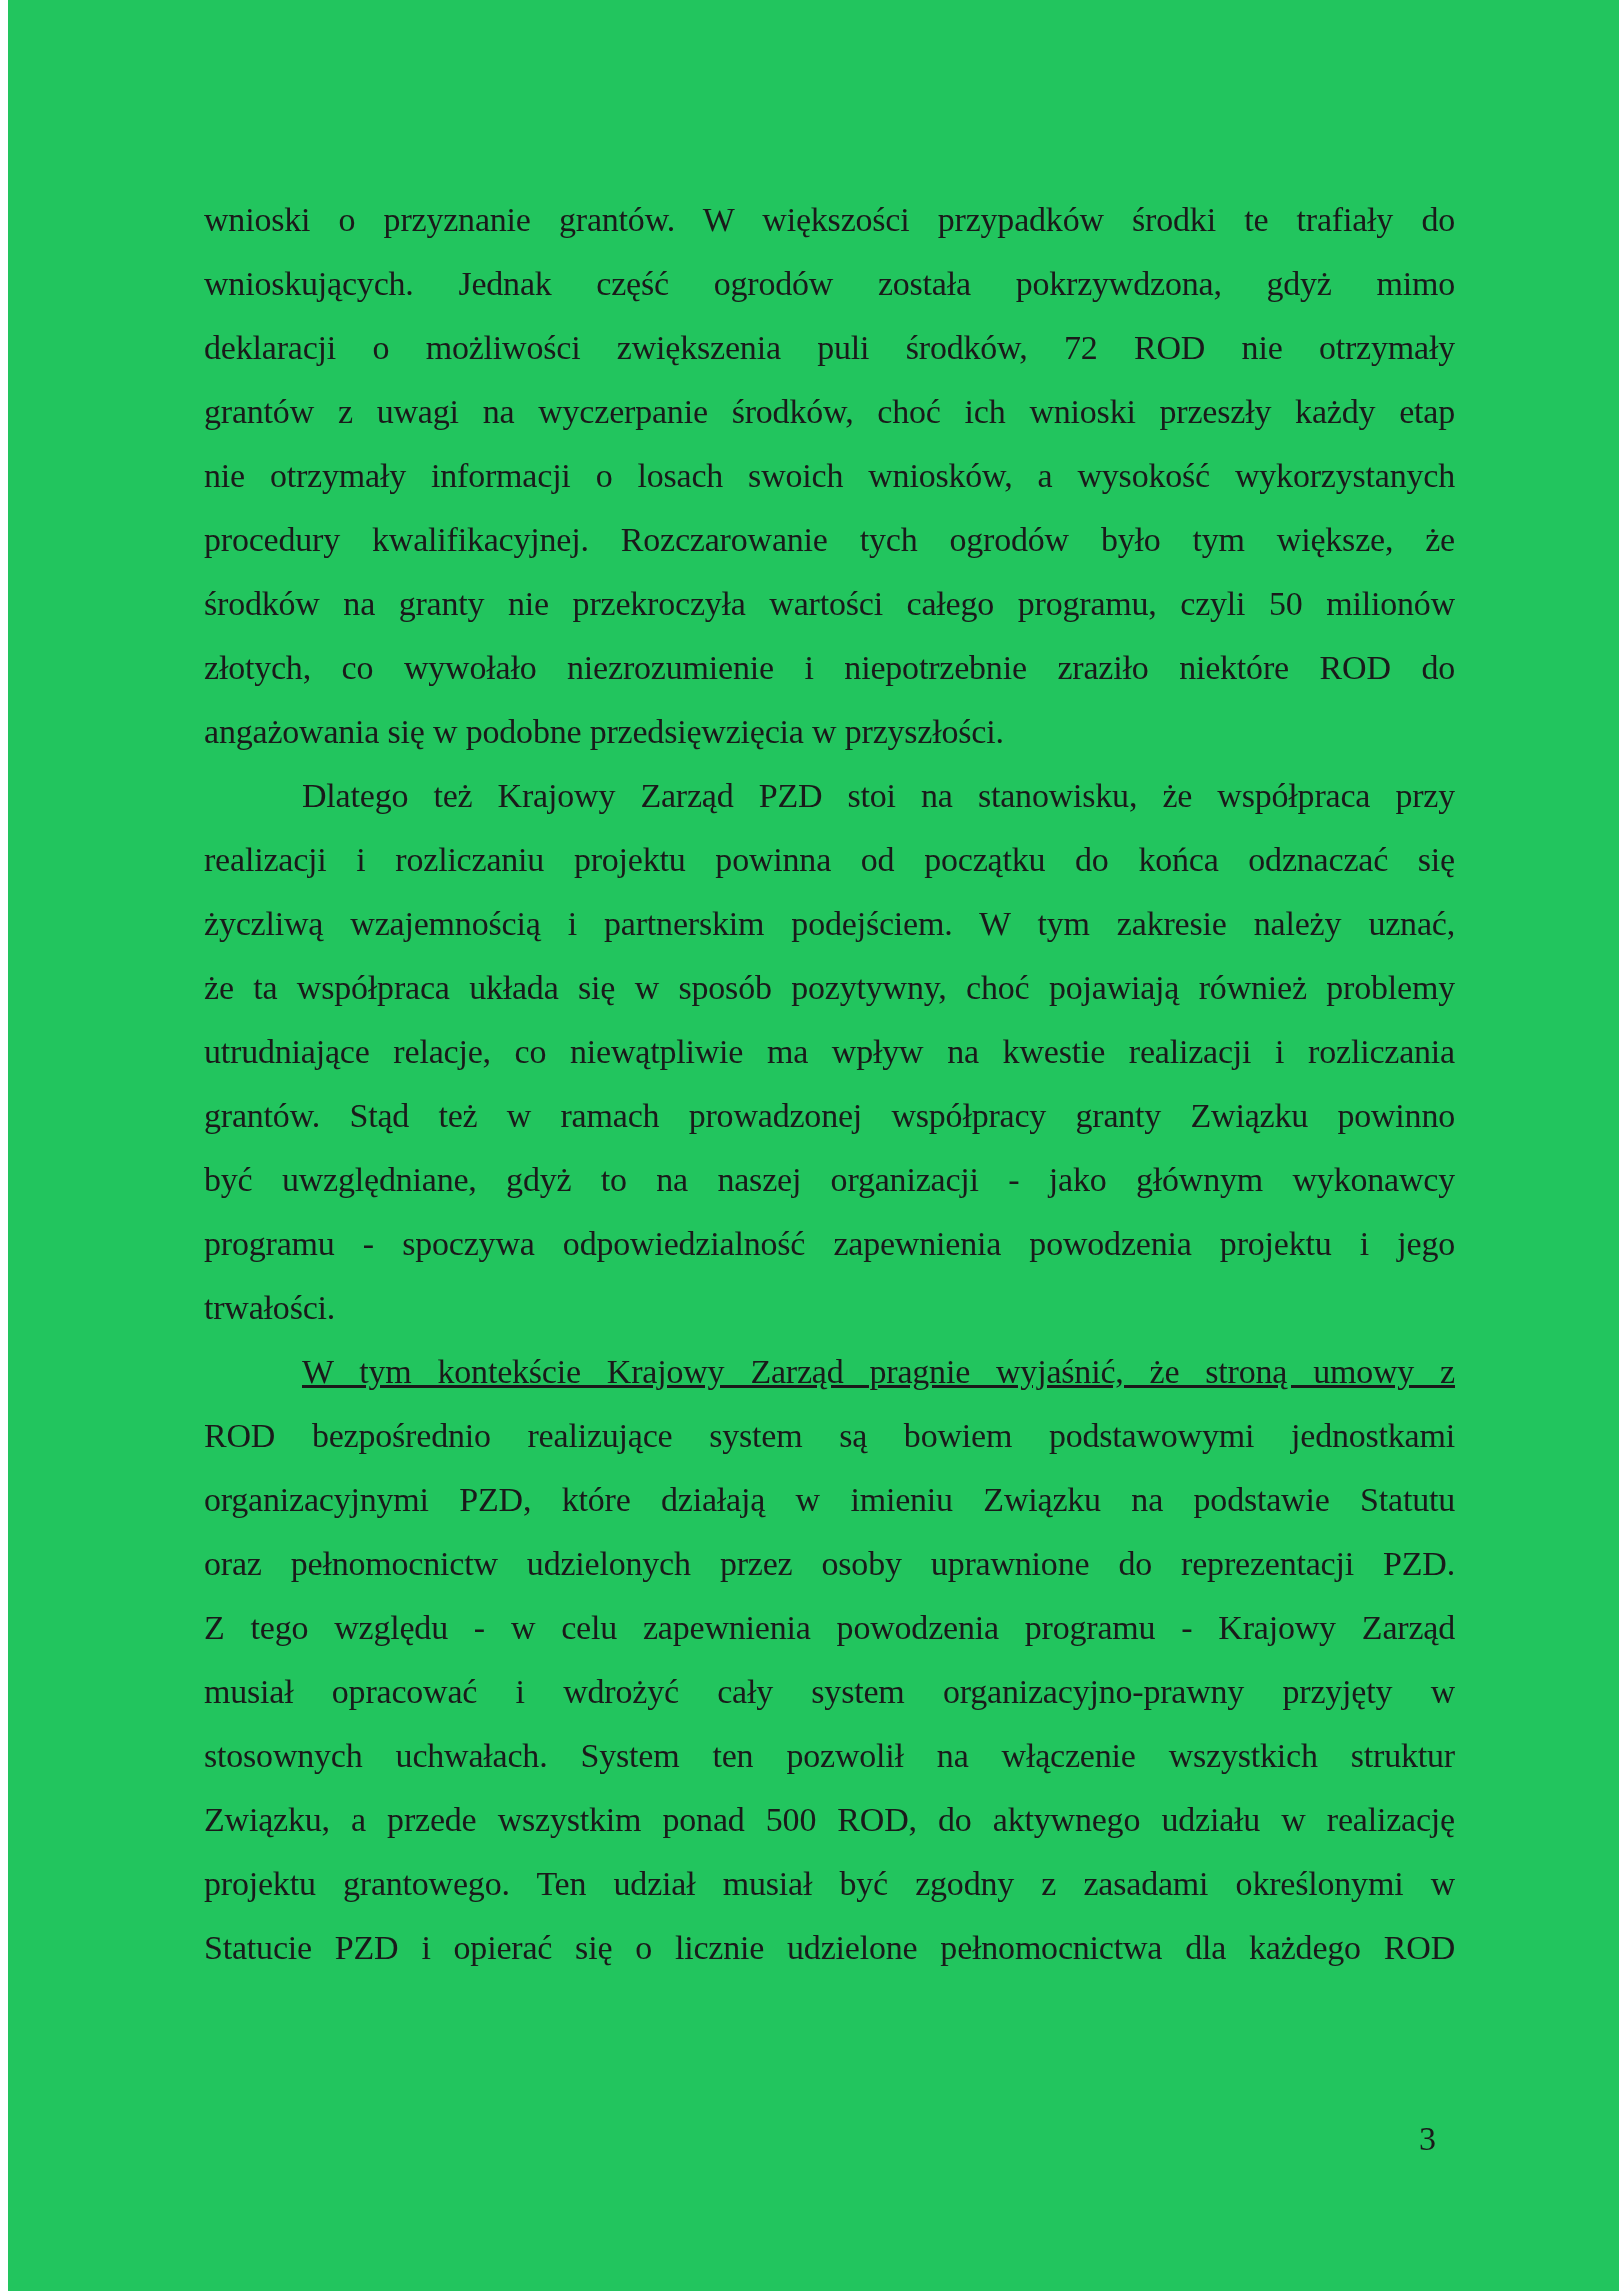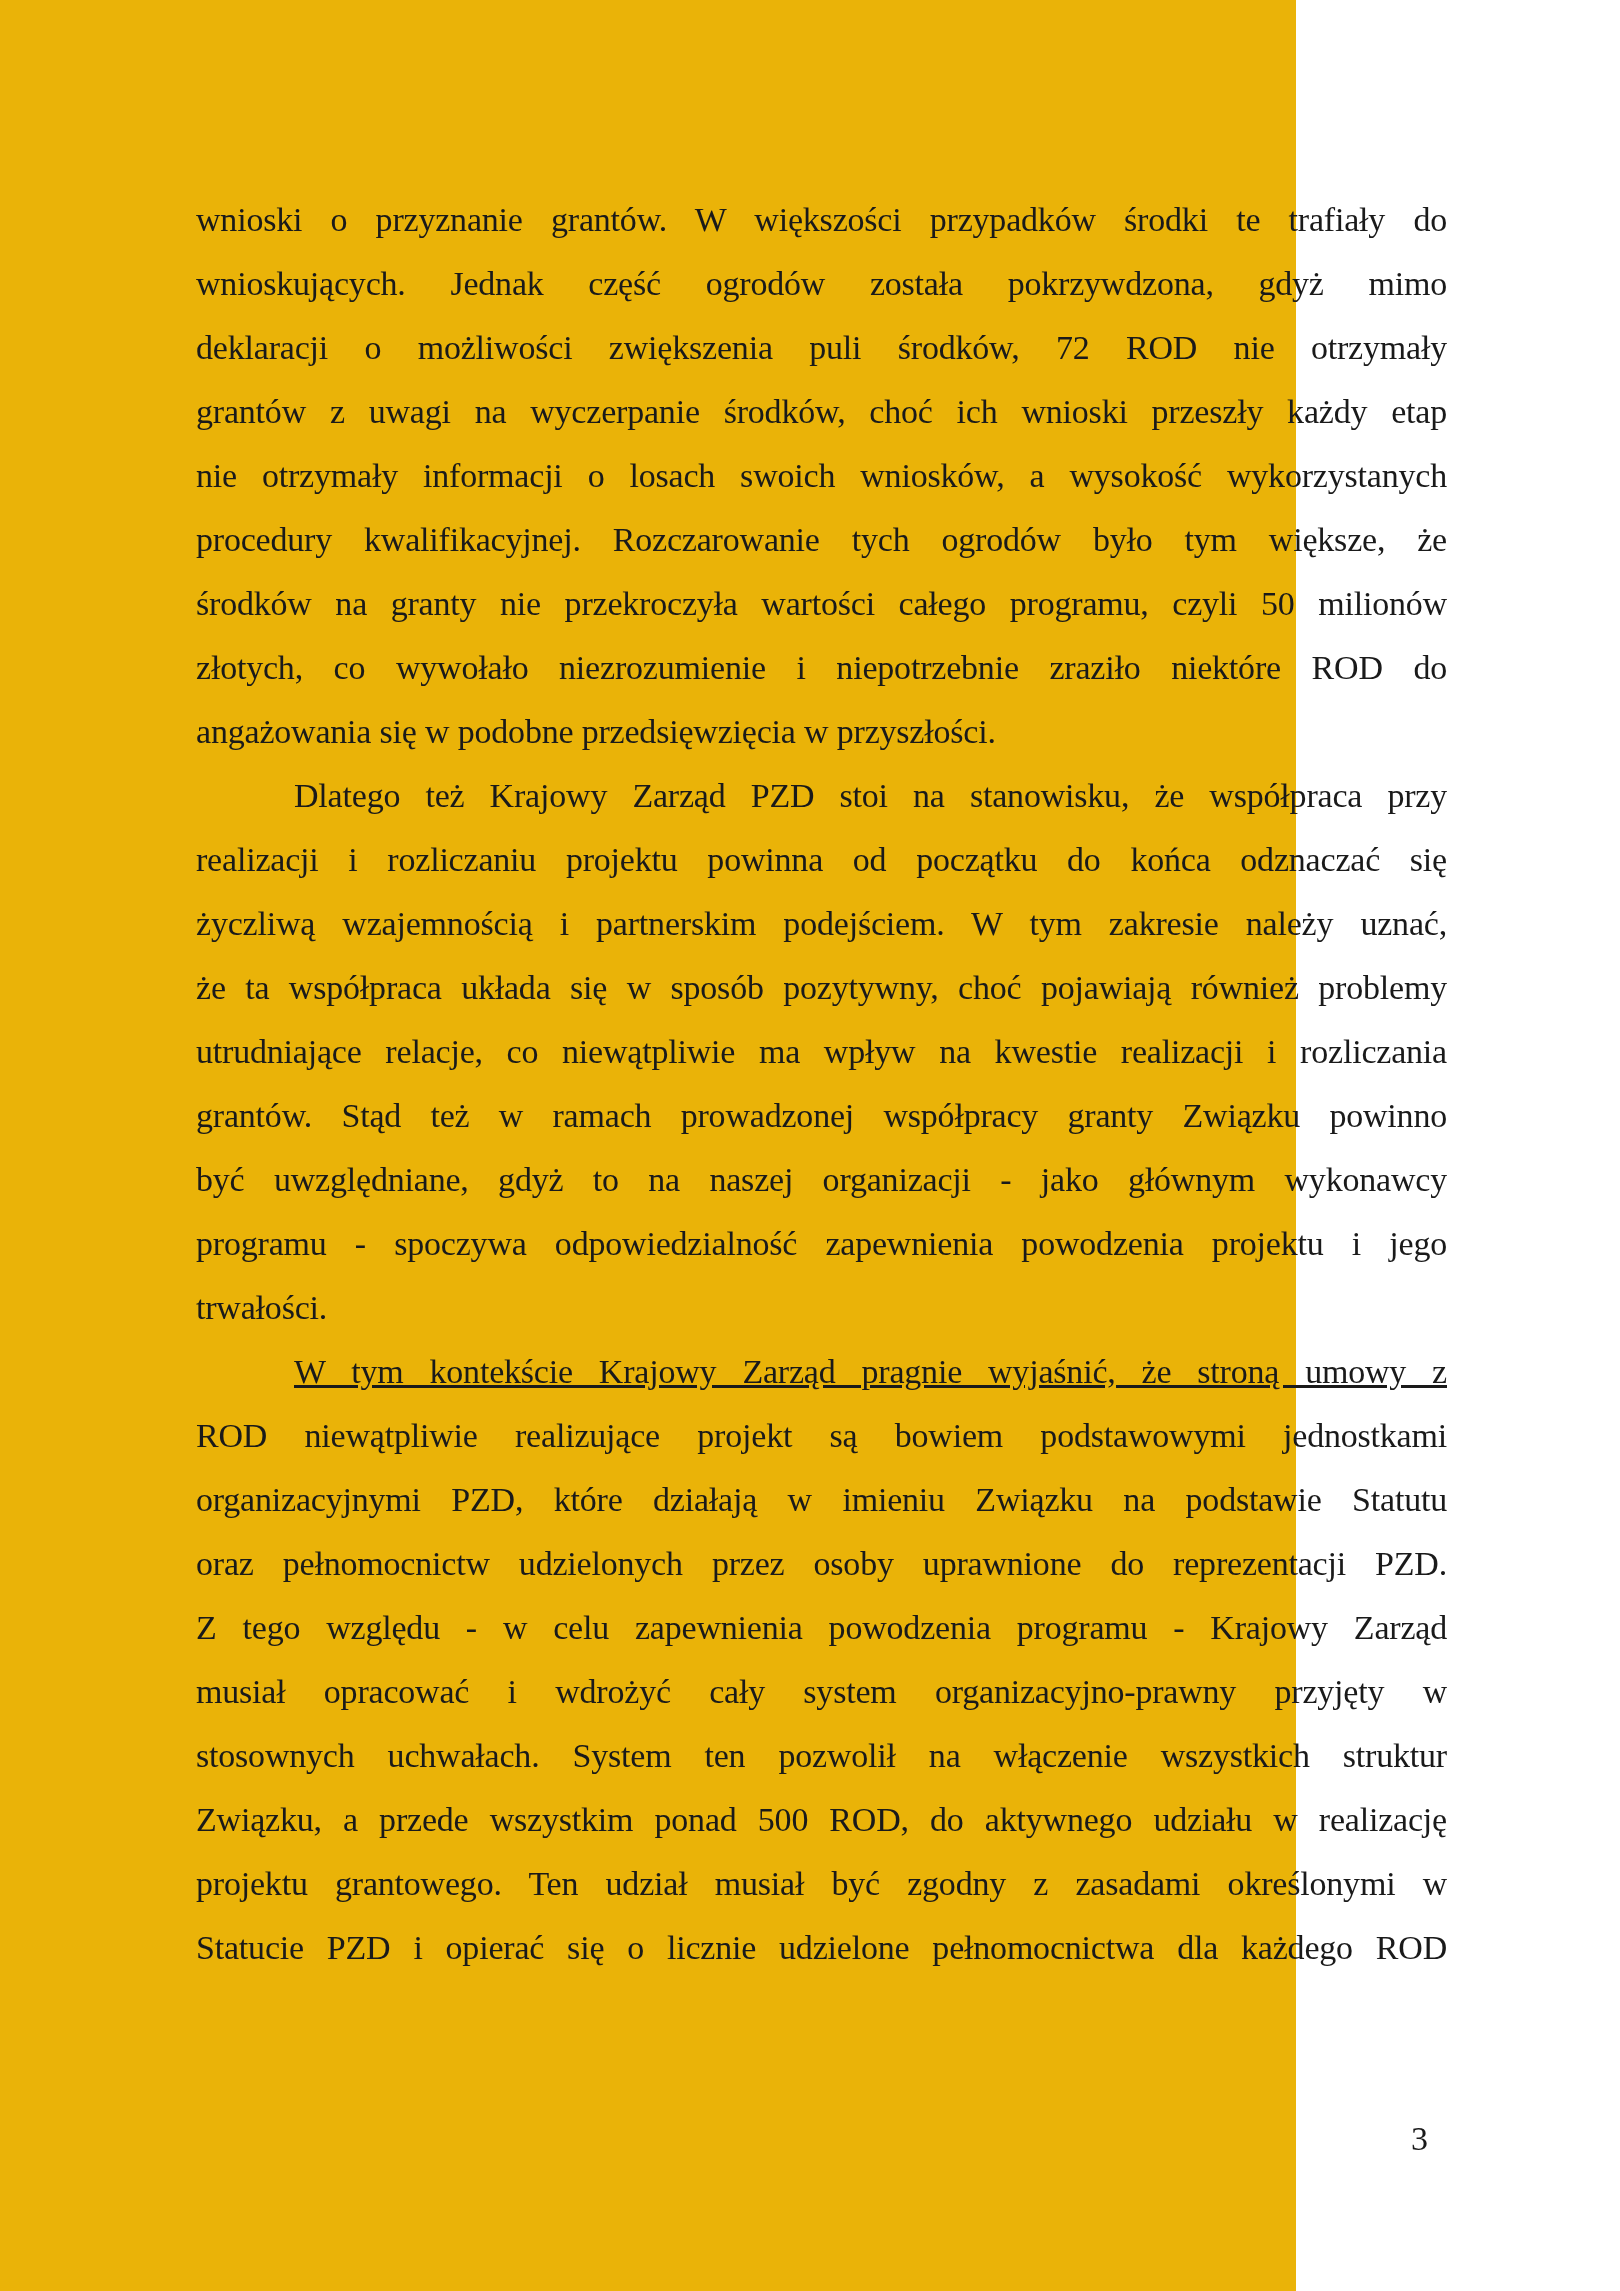--- a/index.html
+++ b/index.html
@@ -10,25 +10,25 @@
     body {
       width: 1620px;
       height: 2292px;
       position: relative;
       overflow: hidden;
       font-family: "Liberation Serif", "DejaVu Serif", serif;
       color: #1a1a1a;
     }
     .page {
       position: absolute;
-      left: 0;
+      left: 8px;
       top: 0;
-      width: 1296px;
+      width: 1611px;
       height: 2292px;
-      background: #eab308;
+      background: #22c55e;
     }
     .body-text {
       position: absolute;
       left: 196px;
       top: 188px;
       width: 1251px;
     }
     .line {
       display: block;
       height: 64px;
@@ -79,21 +79,21 @@
       <span class="line" style="white-space: normal; overflow: hidden;">że ta współpraca układa się w sposób pozytywny, choć pojawiają również problemy</span>
       <span class="line" style="white-space: normal; overflow: hidden;">utrudniające relacje, co niewątpliwie ma wpływ na kwestie realizacji i rozliczania</span>
       <span class="line" style="white-space: normal; overflow: hidden;">grantów. Stąd też w ramach prowadzonej współpracy granty Związku powinno</span>
       <span class="line" style="white-space: normal; overflow: hidden;">być uwzględniane, gdyż to na naszej organizacji - jako głównym wykonawcy</span>
       <span class="line" style="white-space: normal; overflow: hidden;">programu - spoczywa odpowiedzialność zapewnienia powodzenia projektu i jego</span>
       <span class="line last" style="white-space: normal; overflow: hidden;">trwałości.</span>
     </div>
 
     <div>
       <span class="line indent" style="white-space: normal; overflow: hidden; text-decoration: underline;">W tym kontekście Krajowy Zarząd pragnie wyjaśnić, że stroną umowy z</span>
-      <span class="line" style="white-space: normal; overflow: hidden;">ROD niewątpliwie realizujące projekt są bowiem podstawowymi jednostkami</span>
+      <span class="line" style="white-space: normal; overflow: hidden;">ROD bezpośrednio realizujące system są bowiem podstawowymi jednostkami</span>
       <span class="line" style="white-space: normal; overflow: hidden;">organizacyjnymi PZD, które działają w imieniu Związku na podstawie Statutu</span>
       <span class="line" style="white-space: normal; overflow: hidden;">oraz pełnomocnictw udzielonych przez osoby uprawnione do reprezentacji PZD.</span>
       <span class="line" style="white-space: normal; overflow: hidden;">Z tego względu - w celu zapewnienia powodzenia programu - Krajowy Zarząd</span>
       <span class="line" style="white-space: normal; overflow: hidden;">musiał opracować i wdrożyć cały system organizacyjno-prawny przyjęty w</span>
       <span class="line" style="white-space: normal; overflow: hidden;">stosownych uchwałach. System ten pozwolił na włączenie wszystkich struktur</span>
       <span class="line" style="white-space: normal; overflow: hidden;">Związku, a przede wszystkim ponad 500 ROD, do aktywnego udziału w realizację</span>
       <span class="line" style="white-space: normal; overflow: hidden;">projektu grantowego. Ten udział musiał być zgodny z zasadami określonymi w</span>
       <span class="line" style="white-space: normal; overflow: hidden;">Statucie PZD i opierać się o licznie udzielone pełnomocnictwa dla każdego ROD</span>
     </div>
 

